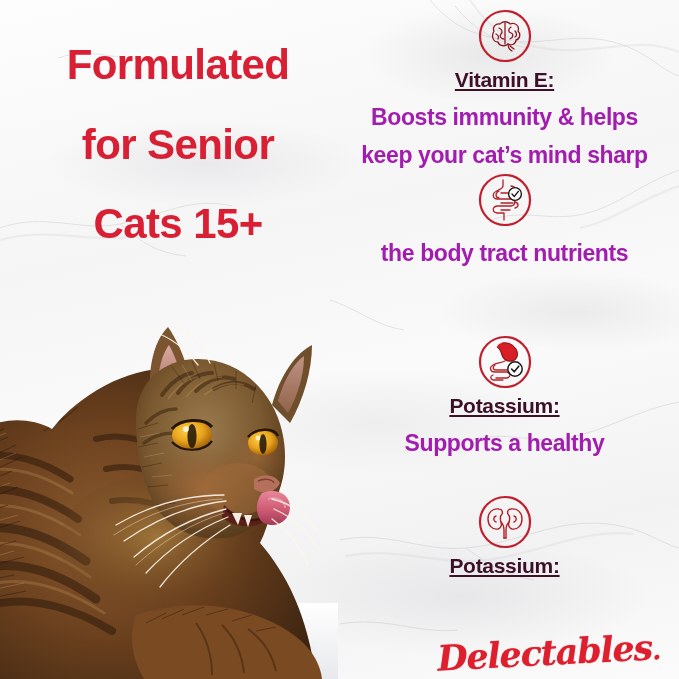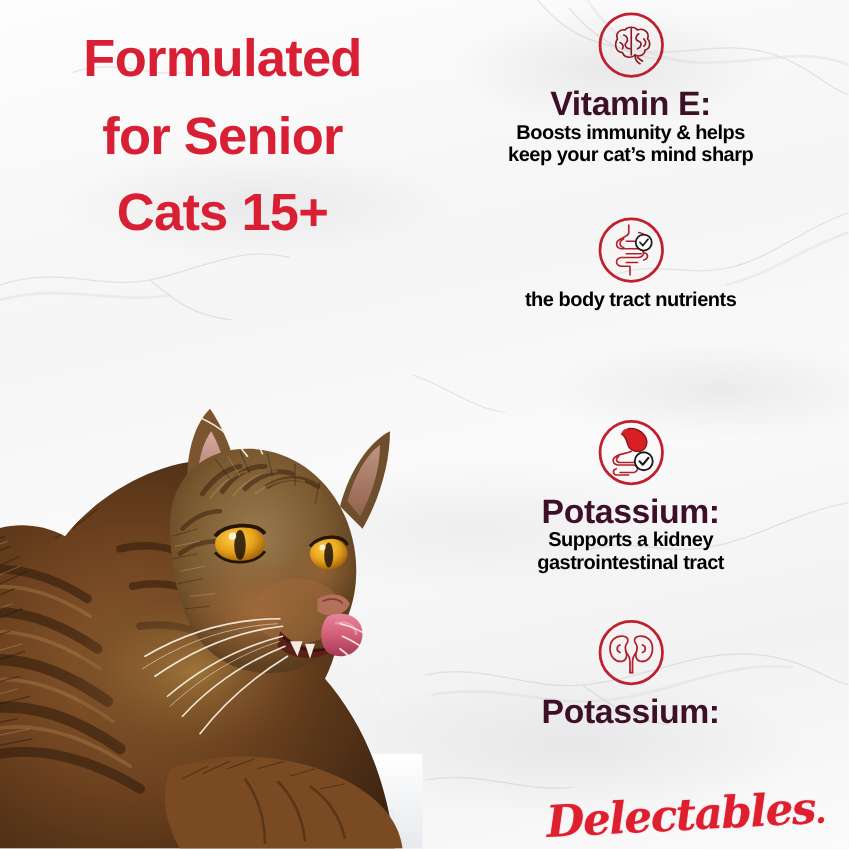--- a/index.html
+++ b/index.html
@@ -35,21 +35,21 @@
     position:absolute;
     left:28px; top:16px; width:300px;
     color:#d81f33;
     font-weight:bold;
     font-size:42px;
     line-height:1.47;
     letter-spacing:-.6px;
     text-align:center;
     z-index:6;
   }
-  .headline div{white-space:nowrap;}
+  .headline div{white-space:nowrap;margin-top:18px;}
 
   
   .cat{
     position:absolute;
     left:-14px; top:243px;
     width:352px; height:436px;
     z-index:5;
   }
 
   
@@ -69,32 +69,33 @@
   .b3{top:494px;}
 
   .icon-wrap{
     width:56px;height:56px;
     margin:0 auto 4px auto;
     display:block;
   }
   .btitle{
     color:#3d1028;
     font-weight:bold;
-    font-size:27px;
+    font-size:21px;
     line-height:1.12;
     letter-spacing:-.3px;
     margin:0;
+    text-decoration:underline;
   }
   .bline{
-    color:#000000;
+    color:#a21caf;
     font-weight:bold;
-    font-size:16px;
+    font-size:23px;
     line-height:1.13;
     letter-spacing:-.4px;
-    margin:0;
+    margin:12px;
     white-space:nowrap;
   }
 
   
   .brand{
     position:absolute;
     right:18px; bottom:12px;
     z-index:7;
     color:#dd1f2e;
     font-family:"DejaVu Serif", serif;
@@ -413,22 +414,21 @@
                    L30 38 C34 39, 34 43, 30 44 L19 44"></path>
           <path d="M18 31 C15 33, 16 36, 19 36 L30 36"></path>
           <path d="M16 41 C13 42, 13 45, 16 46 L26 46"></path>
         </g>
         <g>
           <circle cx="38" cy="35" r="7.2" fill="#fff" stroke="#1a1a1a" stroke-width="1.5"></circle>
           <path d="M34.6 35 L37.2 37.8 L41.8 32.2" fill="none" stroke="#1a1a1a" stroke-width="1.6" stroke-linecap="round" stroke-linejoin="round"></path>
         </g>
       </svg>
       <p class="btitle">Potassium:</p>
-      <p class="bline">Supports a kidney</p>
-      <p class="bline">gastrointestinal tract</p>
+      <p class="bline">Supports a healthy</p>
     </div>
 
     <div class="benefit b3">
       <svg class="icon-wrap" viewBox="0 0 56 56">
         <circle cx="28" cy="28" r="25" fill="none" stroke="#c0202e" stroke-width="2.2"></circle>
         <g fill="none" stroke="#b2202b" stroke-width="1.4" stroke-linecap="round" stroke-linejoin="round">
           <path d="M22 15 C15 14, 11 19, 11 25 C11 31, 15 36, 21 35 C24 34, 25 31, 24 28
                    C23 25, 23 22, 25 20 C26 18, 25 15, 22 15 Z"></path>
           <path d="M34 15 C41 14, 45 19, 45 25 C45 31, 41 36, 35 35 C32 34, 31 31, 32 28
                    C33 25, 33 22, 31 20 C30 18, 31 15, 34 15 Z"></path>

